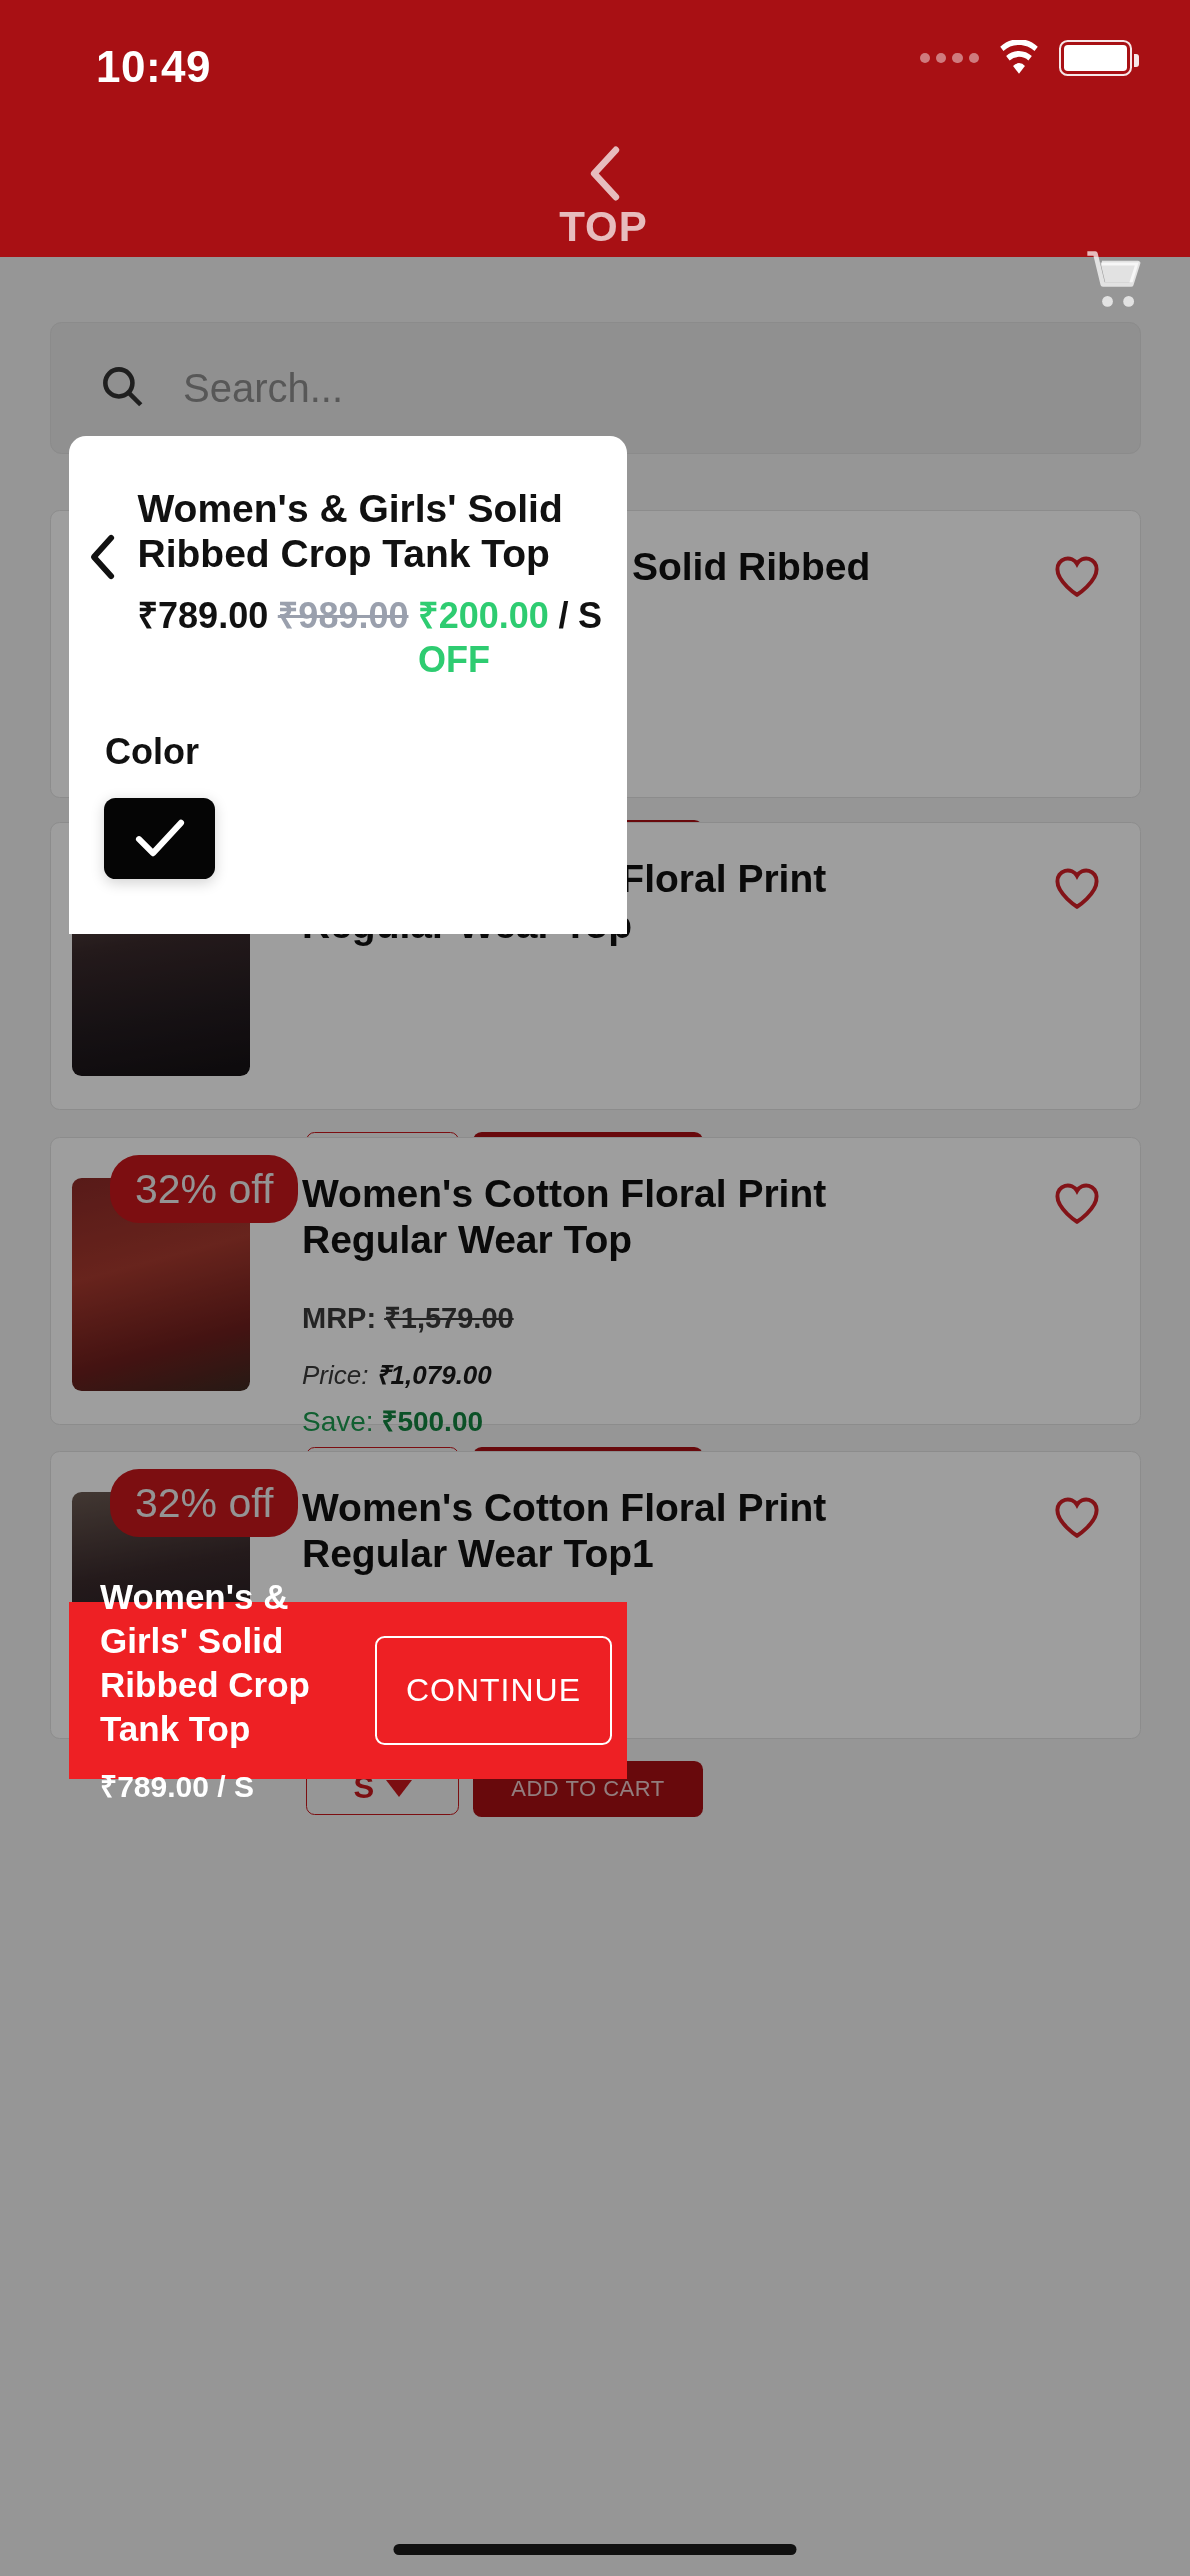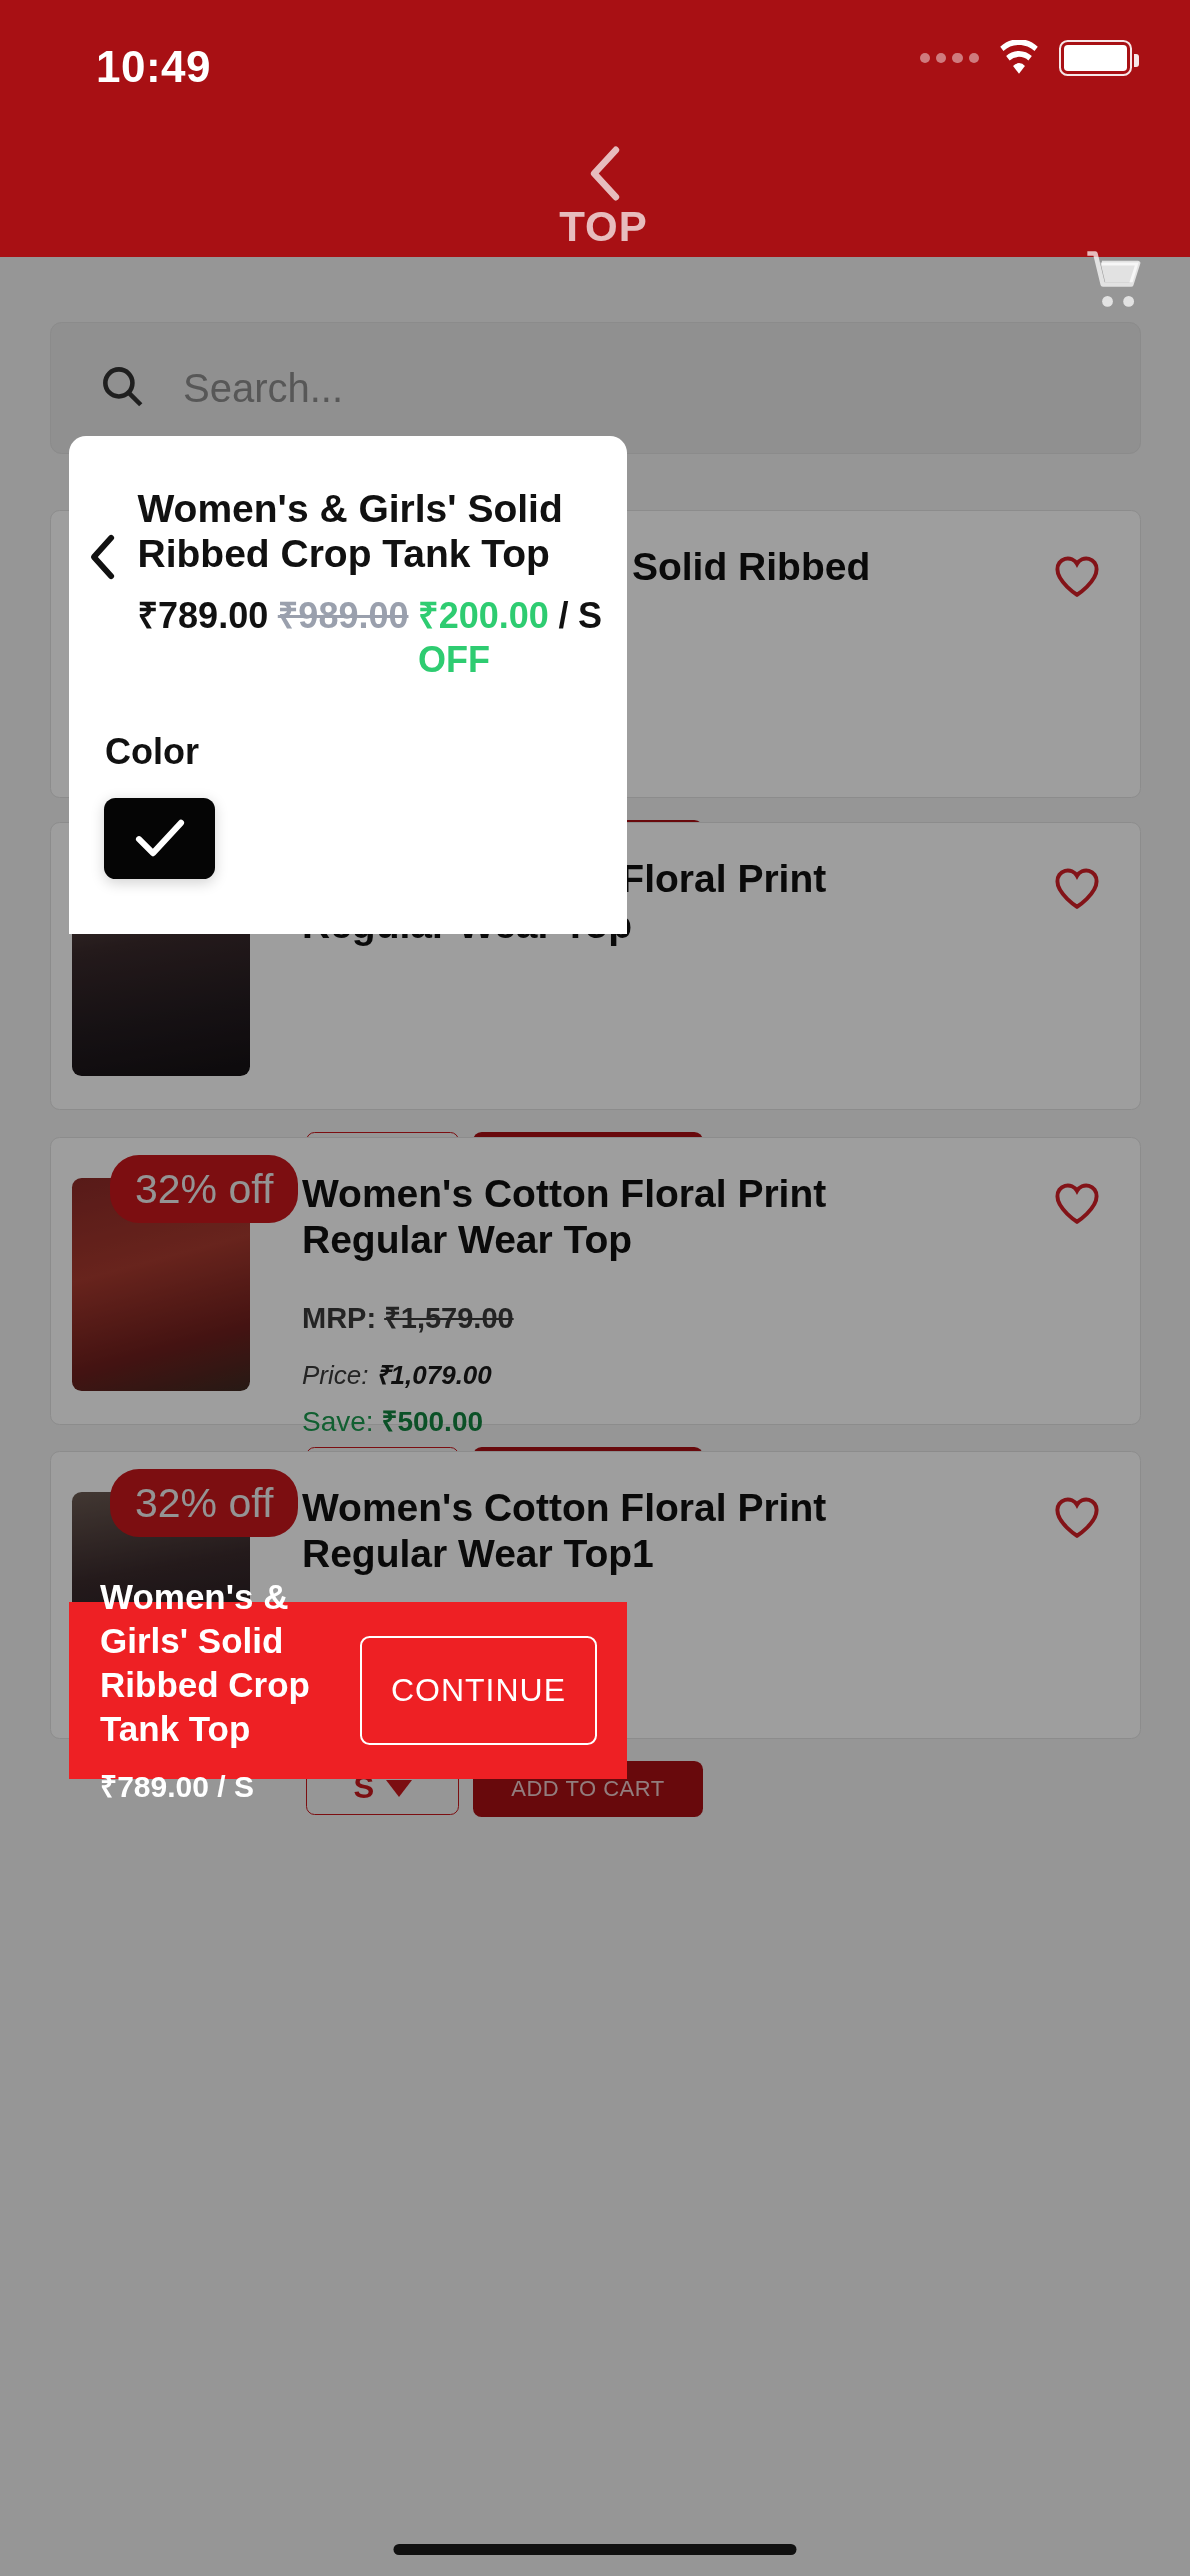--- a/index.html
+++ b/index.html
@@ -110,21 +110,21 @@
             box-shadow:0 3.8px 13.4px rgba(0,0,0,0.18); }
   .sec-size { margin-top:44px; }
   .sizes { display:flex; gap:25px; padding:25px 0 0 35px; }
 
   
   .sheet { position:absolute; left:69px; top:1602px; width:558px; height:177px;
            background:#ee2024; z-index:70; display:flex; align-items:center; }
   .sheet-l { padding-left:31px; flex:1; }
   .sheet-t { color:#fff; font-size:35px; font-weight:bold; line-height:1.26; max-width:316px; }
   .sheet-p { color:#fff; font-size:30px; font-weight:bold; margin-top:13.4px; }
-  .sheet-btn { margin-right:30px; padding:34px 29px; border:2.9px solid #fff;
+  .sheet-btn { margin-right:15px; padding:34px 29px; border:2.9px solid #fff;
                border-radius:9.6px; color:#fff; font-size:32px; letter-spacing:1px; }
 
   .homebar { position:absolute; left:50%; transform:translateX(-50%); bottom:21px;
              width:403px; height:11.5px; background:#111; border-radius:7.7px; z-index:90; }
 </style>
 </head>
 <body>
 
 <div id="screen">
 

